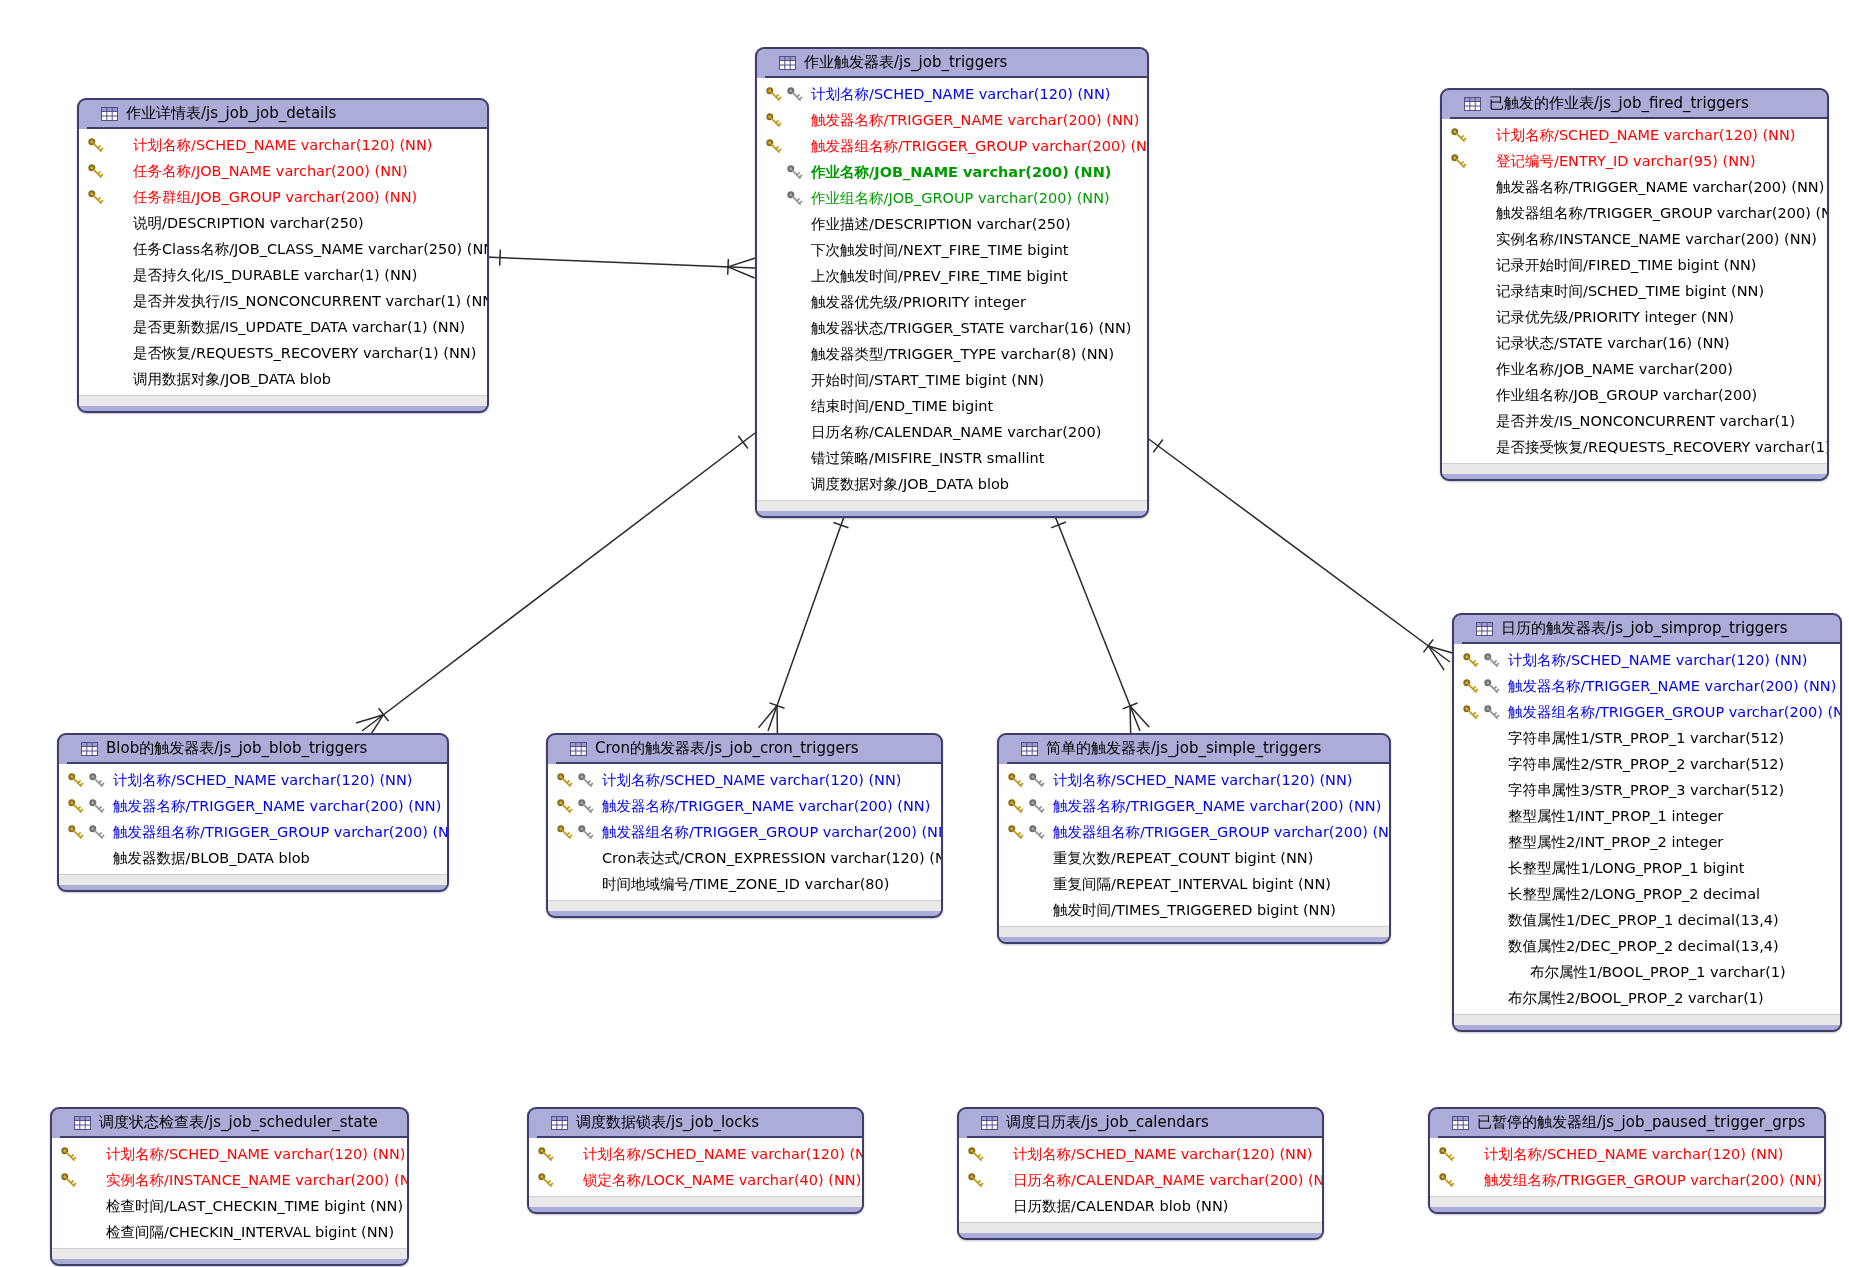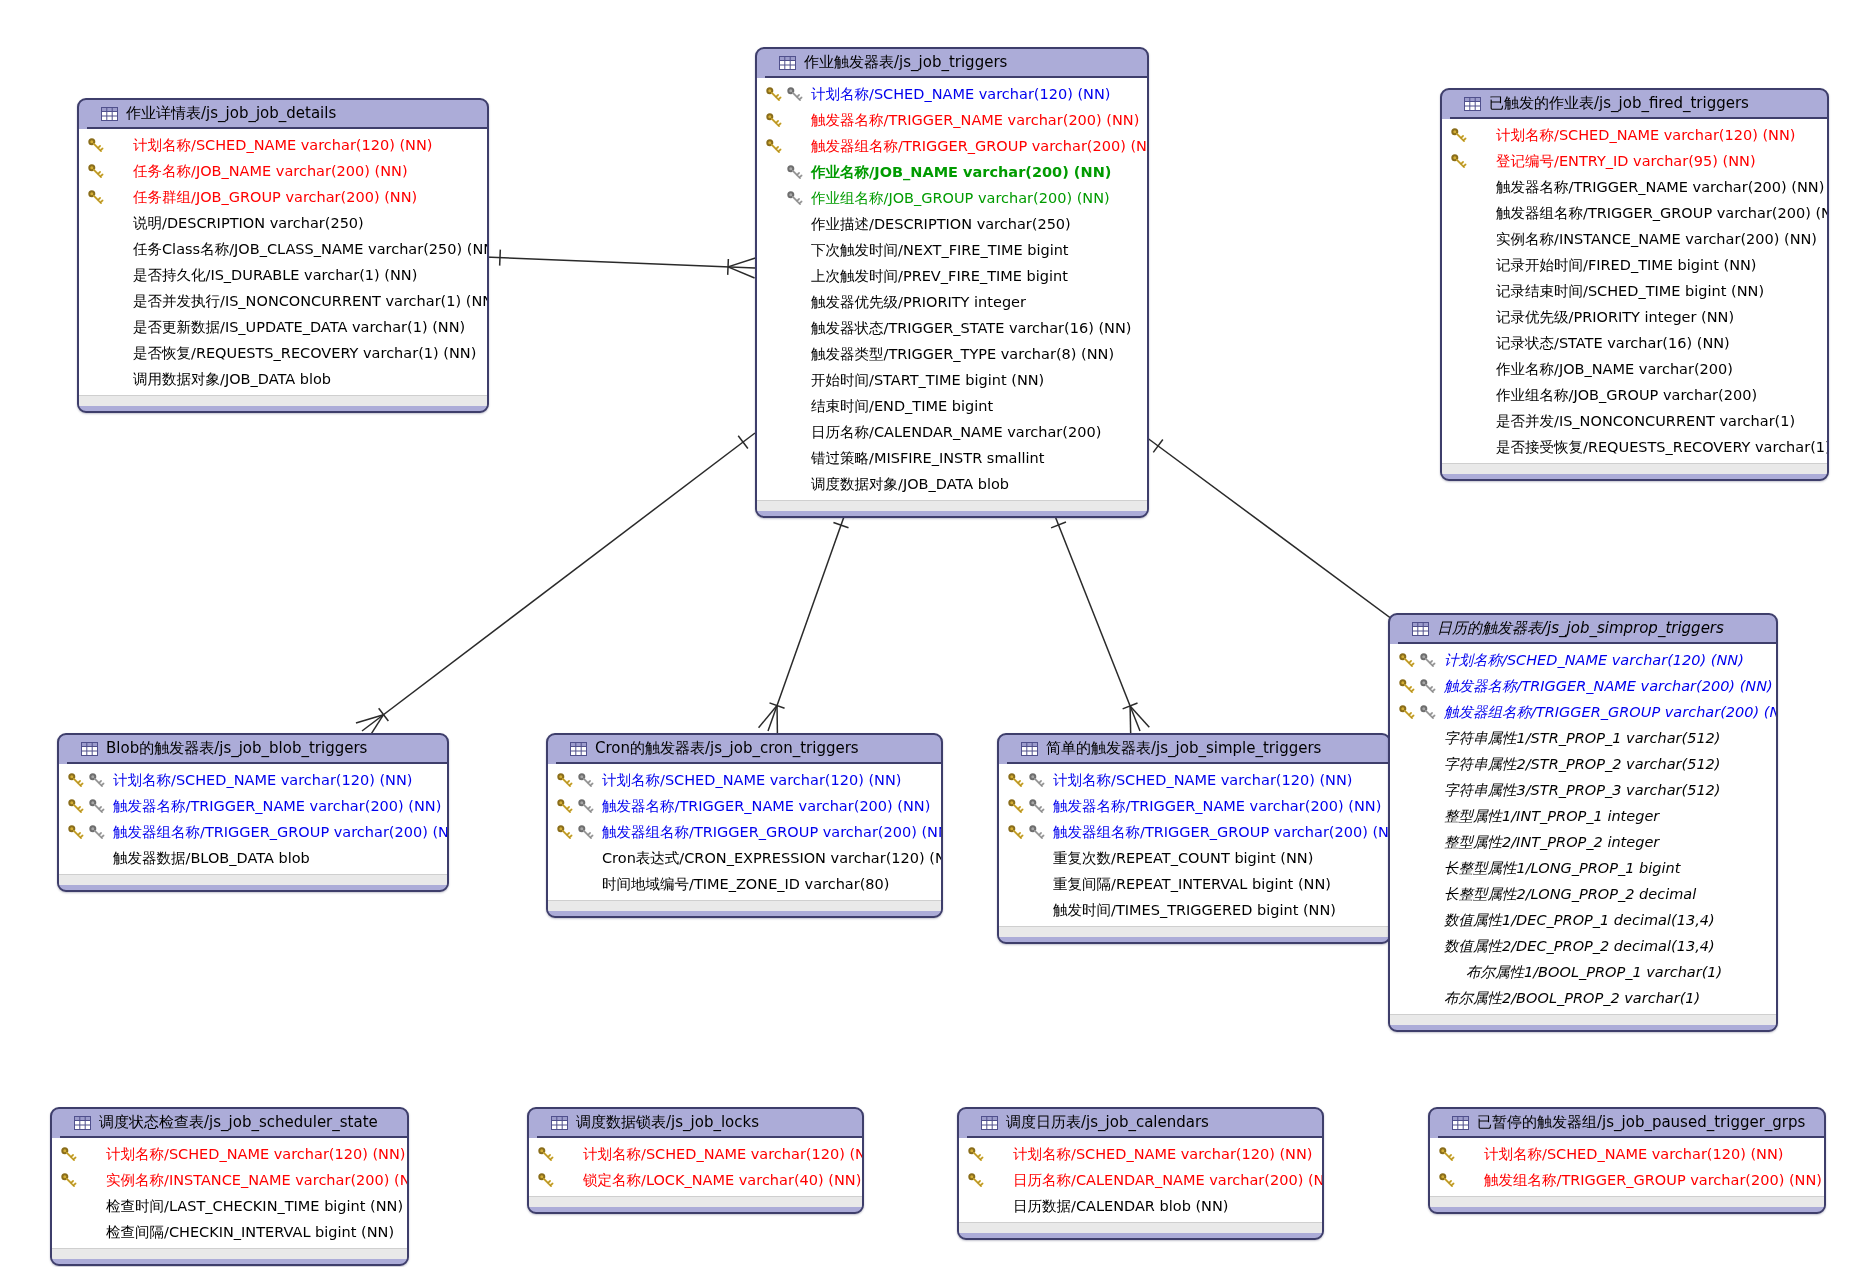--- a/index.html
+++ b/index.html
@@ -658,21 +658,21 @@
           <span class="col-text" style="color: rgb(0, 0, 0);">重复间隔/REPEAT_INTERVAL bigint (NN)</span>
         </div>
         <div class="t-row">
           <span class="kslot first"></span>
           <span class="kslot"></span>
           <span class="col-text" style="color: rgb(0, 0, 0);">触发时间/TIMES_TRIGGERED bigint (NN)</span>
         </div>
       </div>
       <div class="t-footer"></div>
     </div>
-    <div class="erd-table" style="left: 1388px; top: 613px; width: 386px; font-style: italic;">
+    <div class="erd-table" style="left: 1452px; top: 613px; width: 386px;">
       <div class="t-header">
         <svg class="gridicon" width="17" height="14" viewBox="0 0 17 14">
           <rect x="0.5" y="0.5" width="16" height="13" fill="#ffffff" stroke="#50508c"></rect>
           <rect x="0.5" y="0.5" width="16" height="4" fill="#9c9ccc" stroke="#50508c"></rect>
           <line x1="5.8" y1="0.5" x2="5.8" y2="13.5" stroke="#50508c"></line>
           <line x1="11.2" y1="0.5" x2="11.2" y2="13.5" stroke="#50508c"></line>
           <line x1="0.5" y1="9" x2="16.5" y2="9" stroke="#50508c"></line>
         </svg>
         <span>日历的触发器表/js_job_simprop_triggers</span>
       </div>

